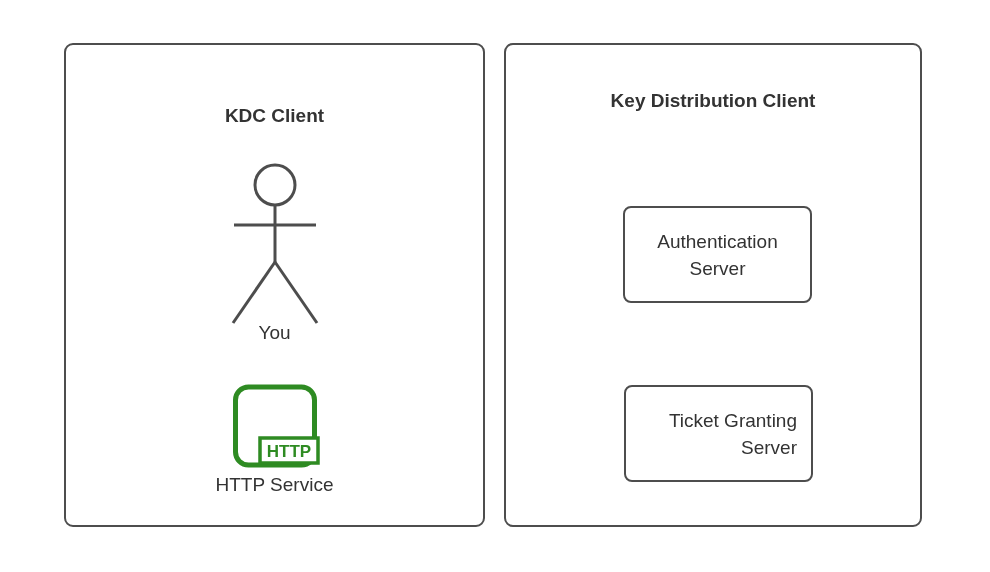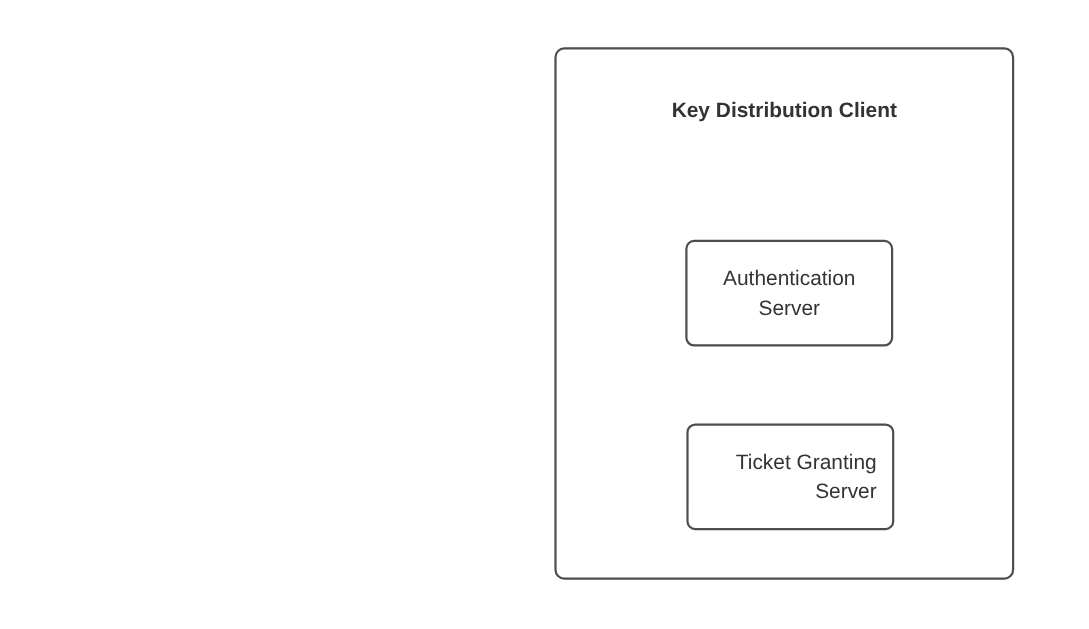--- a/index.html
+++ b/index.html
@@ -66,34 +66,58 @@
     background: #ffffff;
     display: flex;
     align-items: center;
     justify-content: center;
     text-align: center;
     font-size: 19px;
     line-height: 27px;
     color: #333333;
     padding: 4px 14px;
   }
-  .server-auth { left: 117px; top: 161px; margin-top: 12px; }
+  .server-auth { left: 117px; top: 161px; }
   .server-tgs  { left: 118px; top: 340px; text-align: right; }
 
   .badge-text {
     font-family: "Liberation Sans", "DejaVu Sans", sans-serif;
     font-size: 17px;
     font-weight: bold;
   }
 </style>
 </head>
 <body>
 
 <div id="canvas">
 
+  <div class="panel panel-client">
+
+    <div class="panel-title">
+      <span class="title-inner">KDC Client</span>
+    </div>
+
+    <svg class="actor-svg" viewBox="0 0 90 168">
+      <circle cx="45" cy="25" r="20" fill="none" stroke-width="3" stroke="#4d4d4d"></circle>
+      <line x1="45" y1="45" x2="45" y2="102" stroke-width="3" stroke="#4d4d4d"></line>
+      <line x1="4" y1="65" x2="86" y2="65" stroke-width="3" stroke="#4d4d4d"></line>
+      <line x1="45" y1="102" x2="3" y2="163" stroke-width="3" stroke="#4d4d4d"></line>
+      <line x1="45" y1="102" x2="87" y2="163" stroke-width="3" stroke="#4d4d4d"></line>
+    </svg>
+
+    <div class="actor-label">You</div>
+
+    <svg class="service-svg" viewBox="0 0 88 84">
+      <rect x="3.5" y="3" width="79" height="78" rx="13" fill="none" stroke-width="5" stroke="#2e8b22"></rect>
+      <rect x="28" y="54" width="58" height="25" fill="#ffffff" stroke-width="3.5" stroke="#2e8b22"></rect>
+      <text x="57" y="73" text-anchor="middle" class="badge-text" fill="#2e8b22">HTTP</text>
+    </svg>
+
+    <div class="service-label">HTTP Service</div>
+  </div>
 
   <div class="panel panel-kdc">
 
     <div class="panel-title">
       <span class="title-inner">Key Distribution Client</span>
     </div>
 
     <div class="server-box server-auth">
       <span>Authentication Server</span>
     </div>

